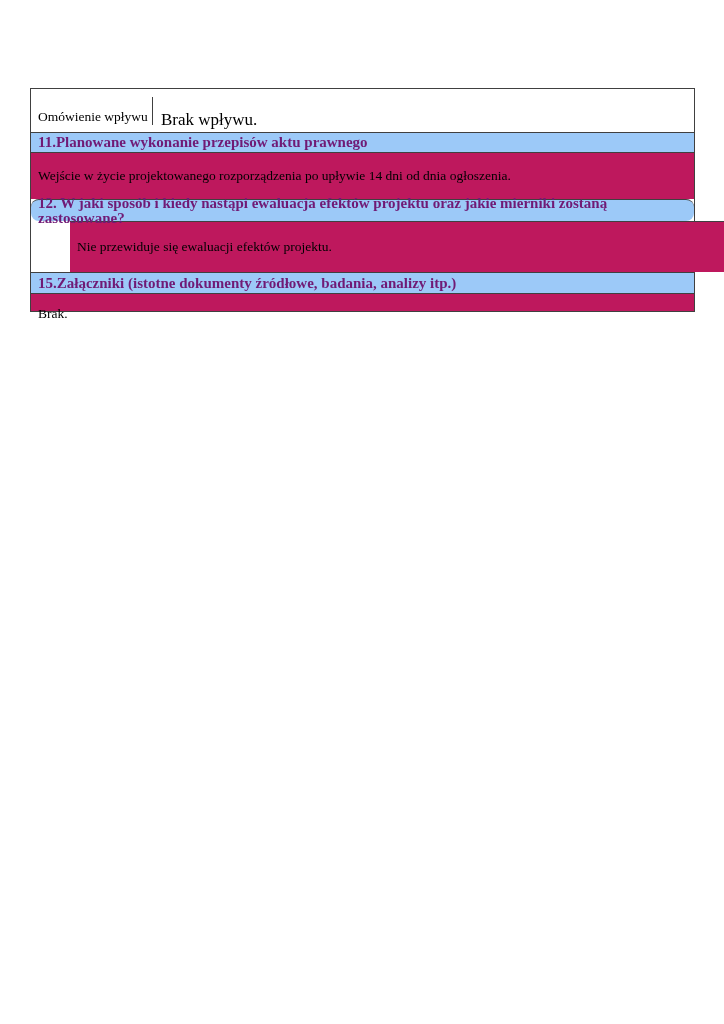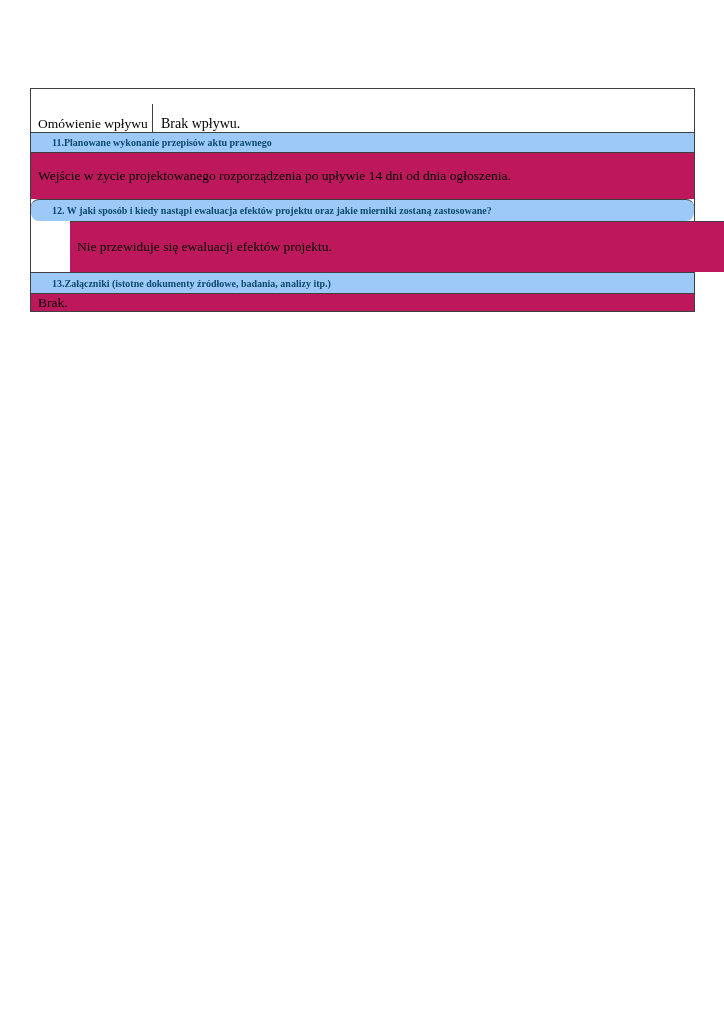--- a/index.html
+++ b/index.html
@@ -32,47 +32,47 @@
     width: 100%;
     border-top: 1px solid #404040;
   }
   .row:first-child {
     border-top: none;
   }
   
   .impact-row {
     height: 43px;
     display: flex;
-    align-items: flex-end;
+    align-items: center;
   }
   .impact-row .label-cell {
     box-sizing: border-box;
     width: 122px;
     flex: 0 0 122px;
     border-right: 1px solid #404040;
     padding: 12px 4px 0 7px;
     font-size: 13.5px;
     line-height: 16px;
   }
   .impact-row .value-cell {
     box-sizing: border-box;
     flex: 1 1 auto;
     padding: 19px 4px 0 8px;
-    font-size: 14px;
+    font-size: 17px;
     line-height: 16px;
   }
   
   .section-header {
     background: #9CC9F8;
-    color: #0c4a6e;
+    color: #701a75;
     font-weight: bold;
-    font-size: 10px;
+    font-size: 15px;
     display: flex;
     align-items: center;
-    padding-left: 21px;
+    padding-left: 7px;
     padding-right: 6px;
     line-height: 15px;
   }
   .hdr-11 { height: 20px; }
   .hdr-12 { height: 22px; border-radius: 8px; }
   .hdr-13 { height: 21px; }
   
   .section-body {
     display: flex;
     align-items: center;
@@ -80,21 +80,21 @@
     padding-right: 6px;
     font-size: 13.5px;
     line-height: 16px;
     background: #be185d;
   }
   .body-11 { height: 47px; }
   .body-12 { height: 51px; margin-left: 39px; }
   .body-13 {
     height: 18px;
     align-items: flex-start;
-    padding-top: 1px;
+    padding-top: 12px;
   }
 </style>
 </head>
 <body>
 
 <div class="page">
   <div class="osr-table">
 
     <div class="row impact-row">
       <div class="label-cell">
@@ -113,20 +113,20 @@
     </div>
 
     <div class="row section-header hdr-12">
       <span>12. W jaki sposób i kiedy nastąpi ewaluacja efektów projektu oraz jakie mierniki zostaną zastosowane?</span>
     </div>
     <div class="row section-body body-12">
       <span>Nie przewiduje się ewaluacji efektów projektu.</span>
     </div>
 
     <div class="row section-header hdr-13">
-      <span>13.Załączniki (istotne dokumenty źródłowe, badania, analizy itp.)</span>
+      <span>15.Załączniki (istotne dokumenty źródłowe, badania, analizy itp.)</span>
     </div>
     <div class="row section-body body-13">
       <span>Brak.</span>
     </div>
 
   </div>
 </div>
 
 </body></html>

